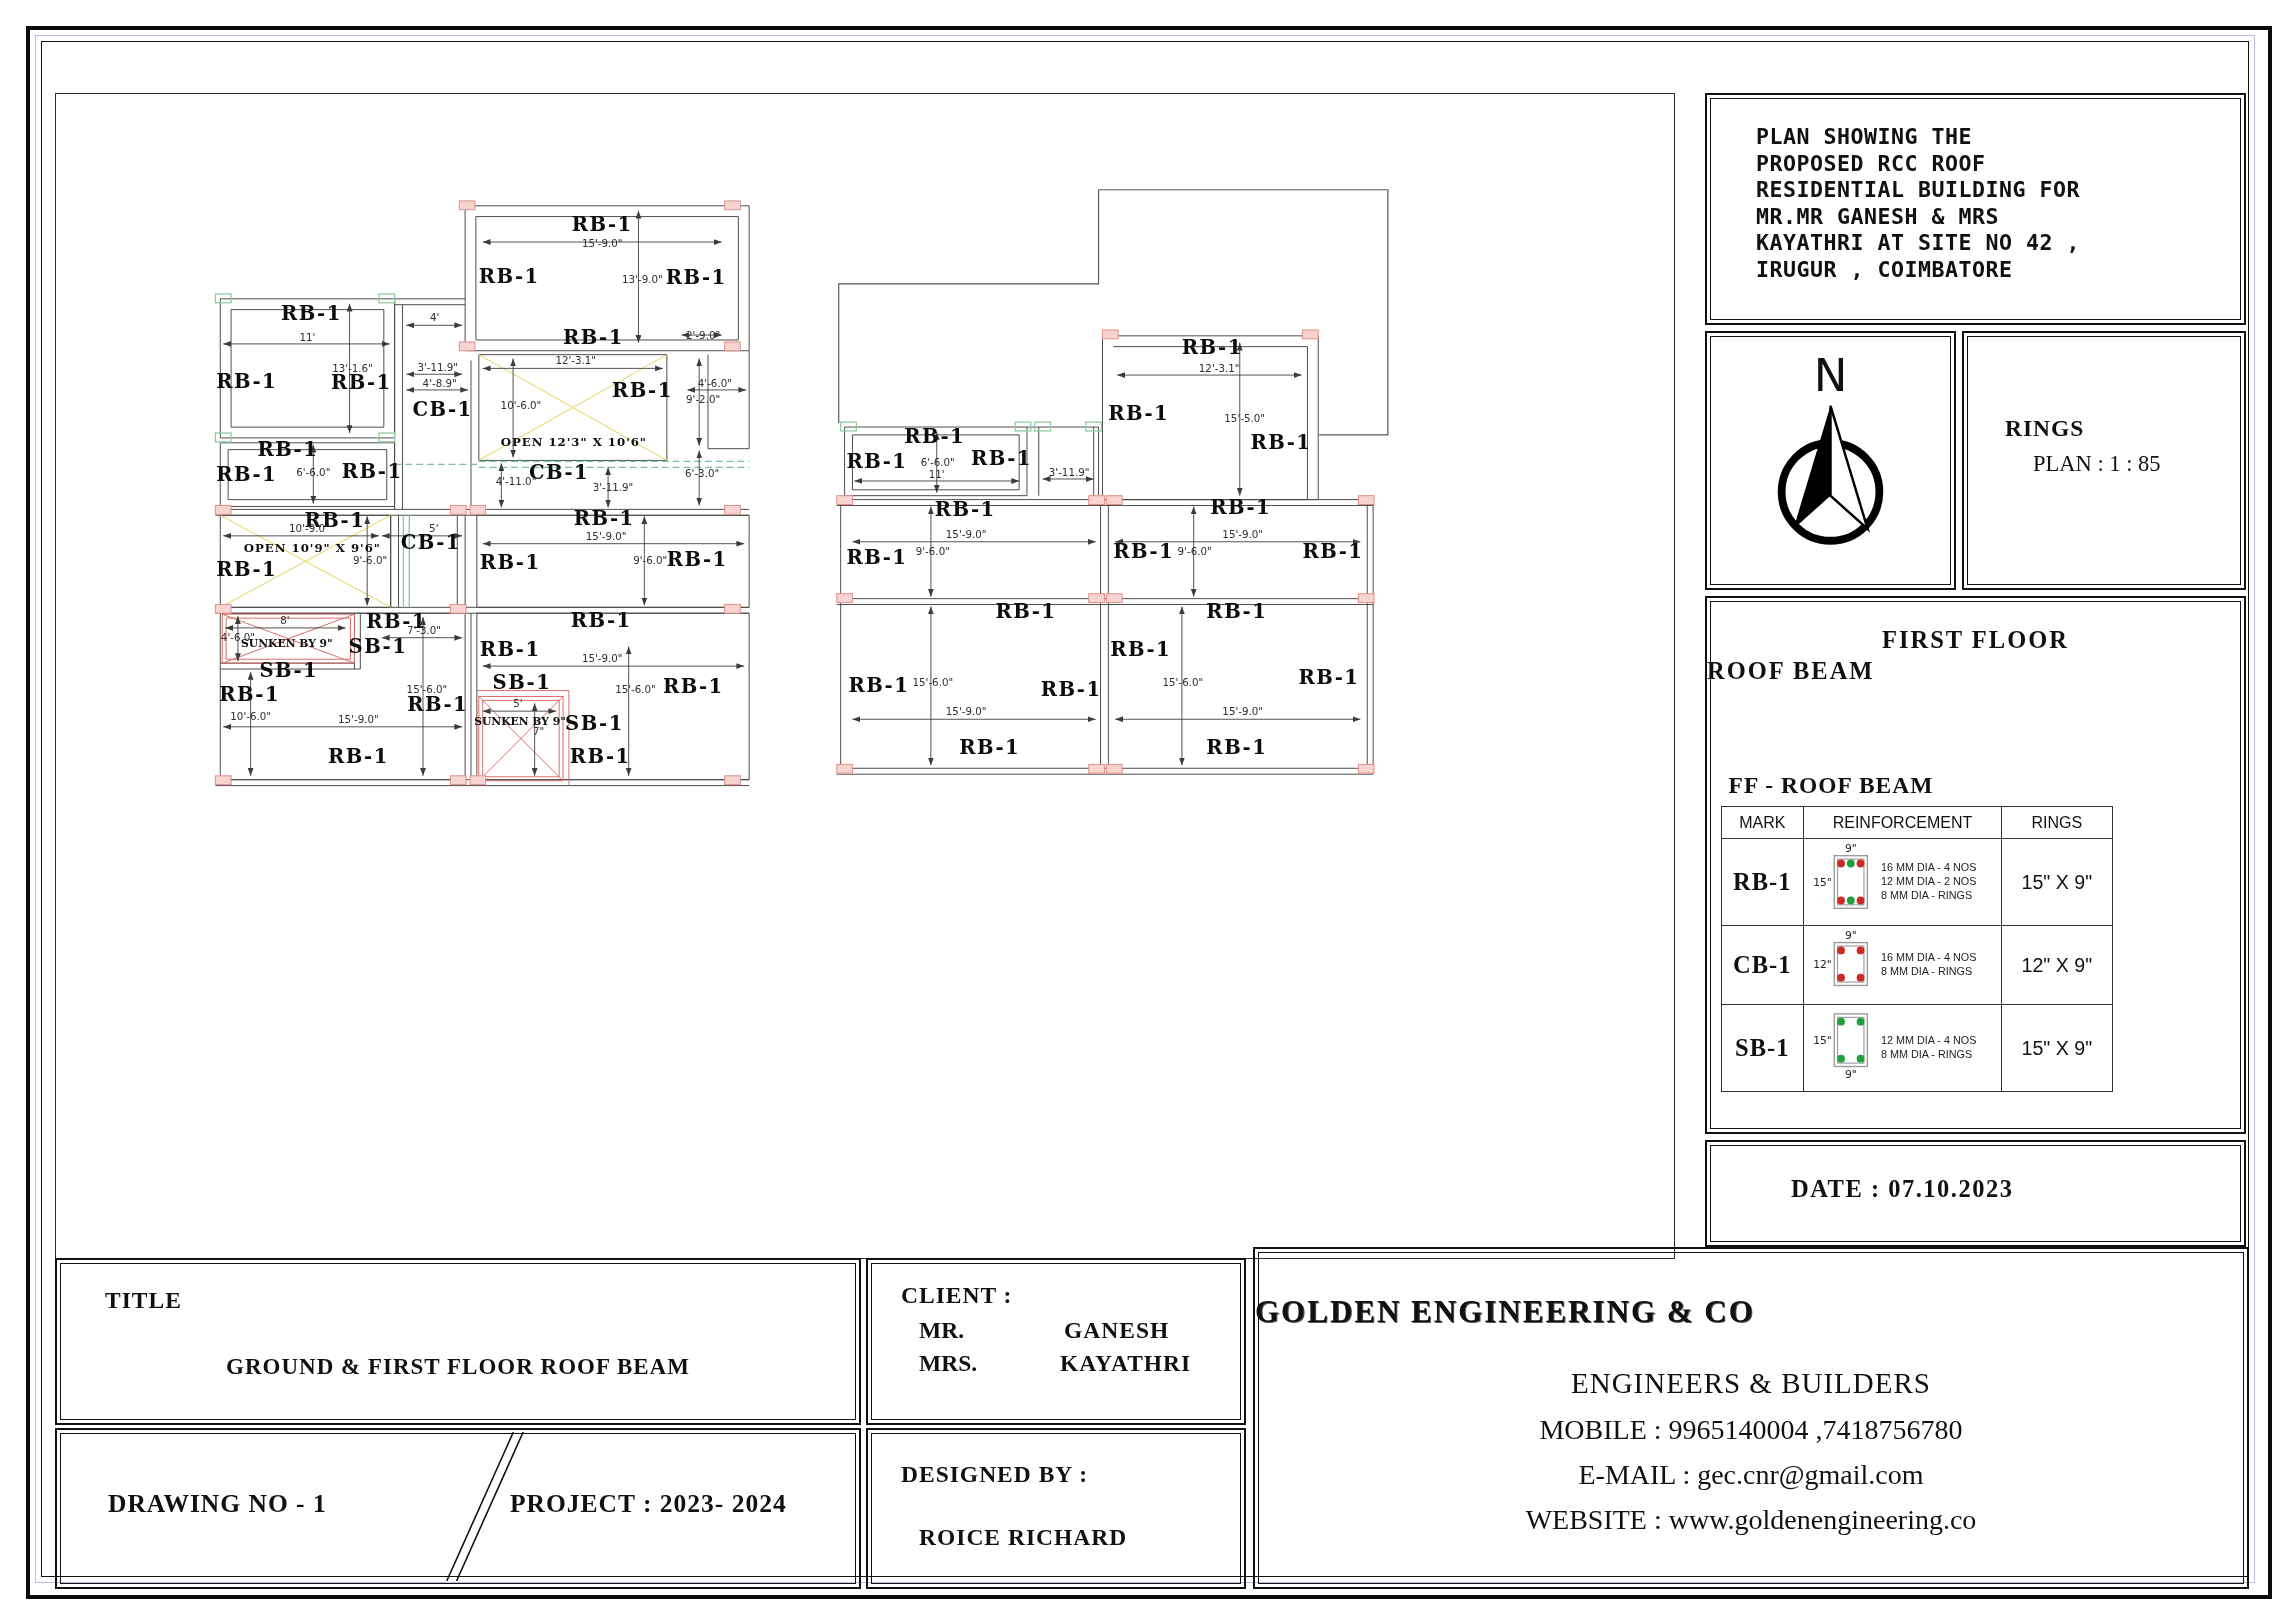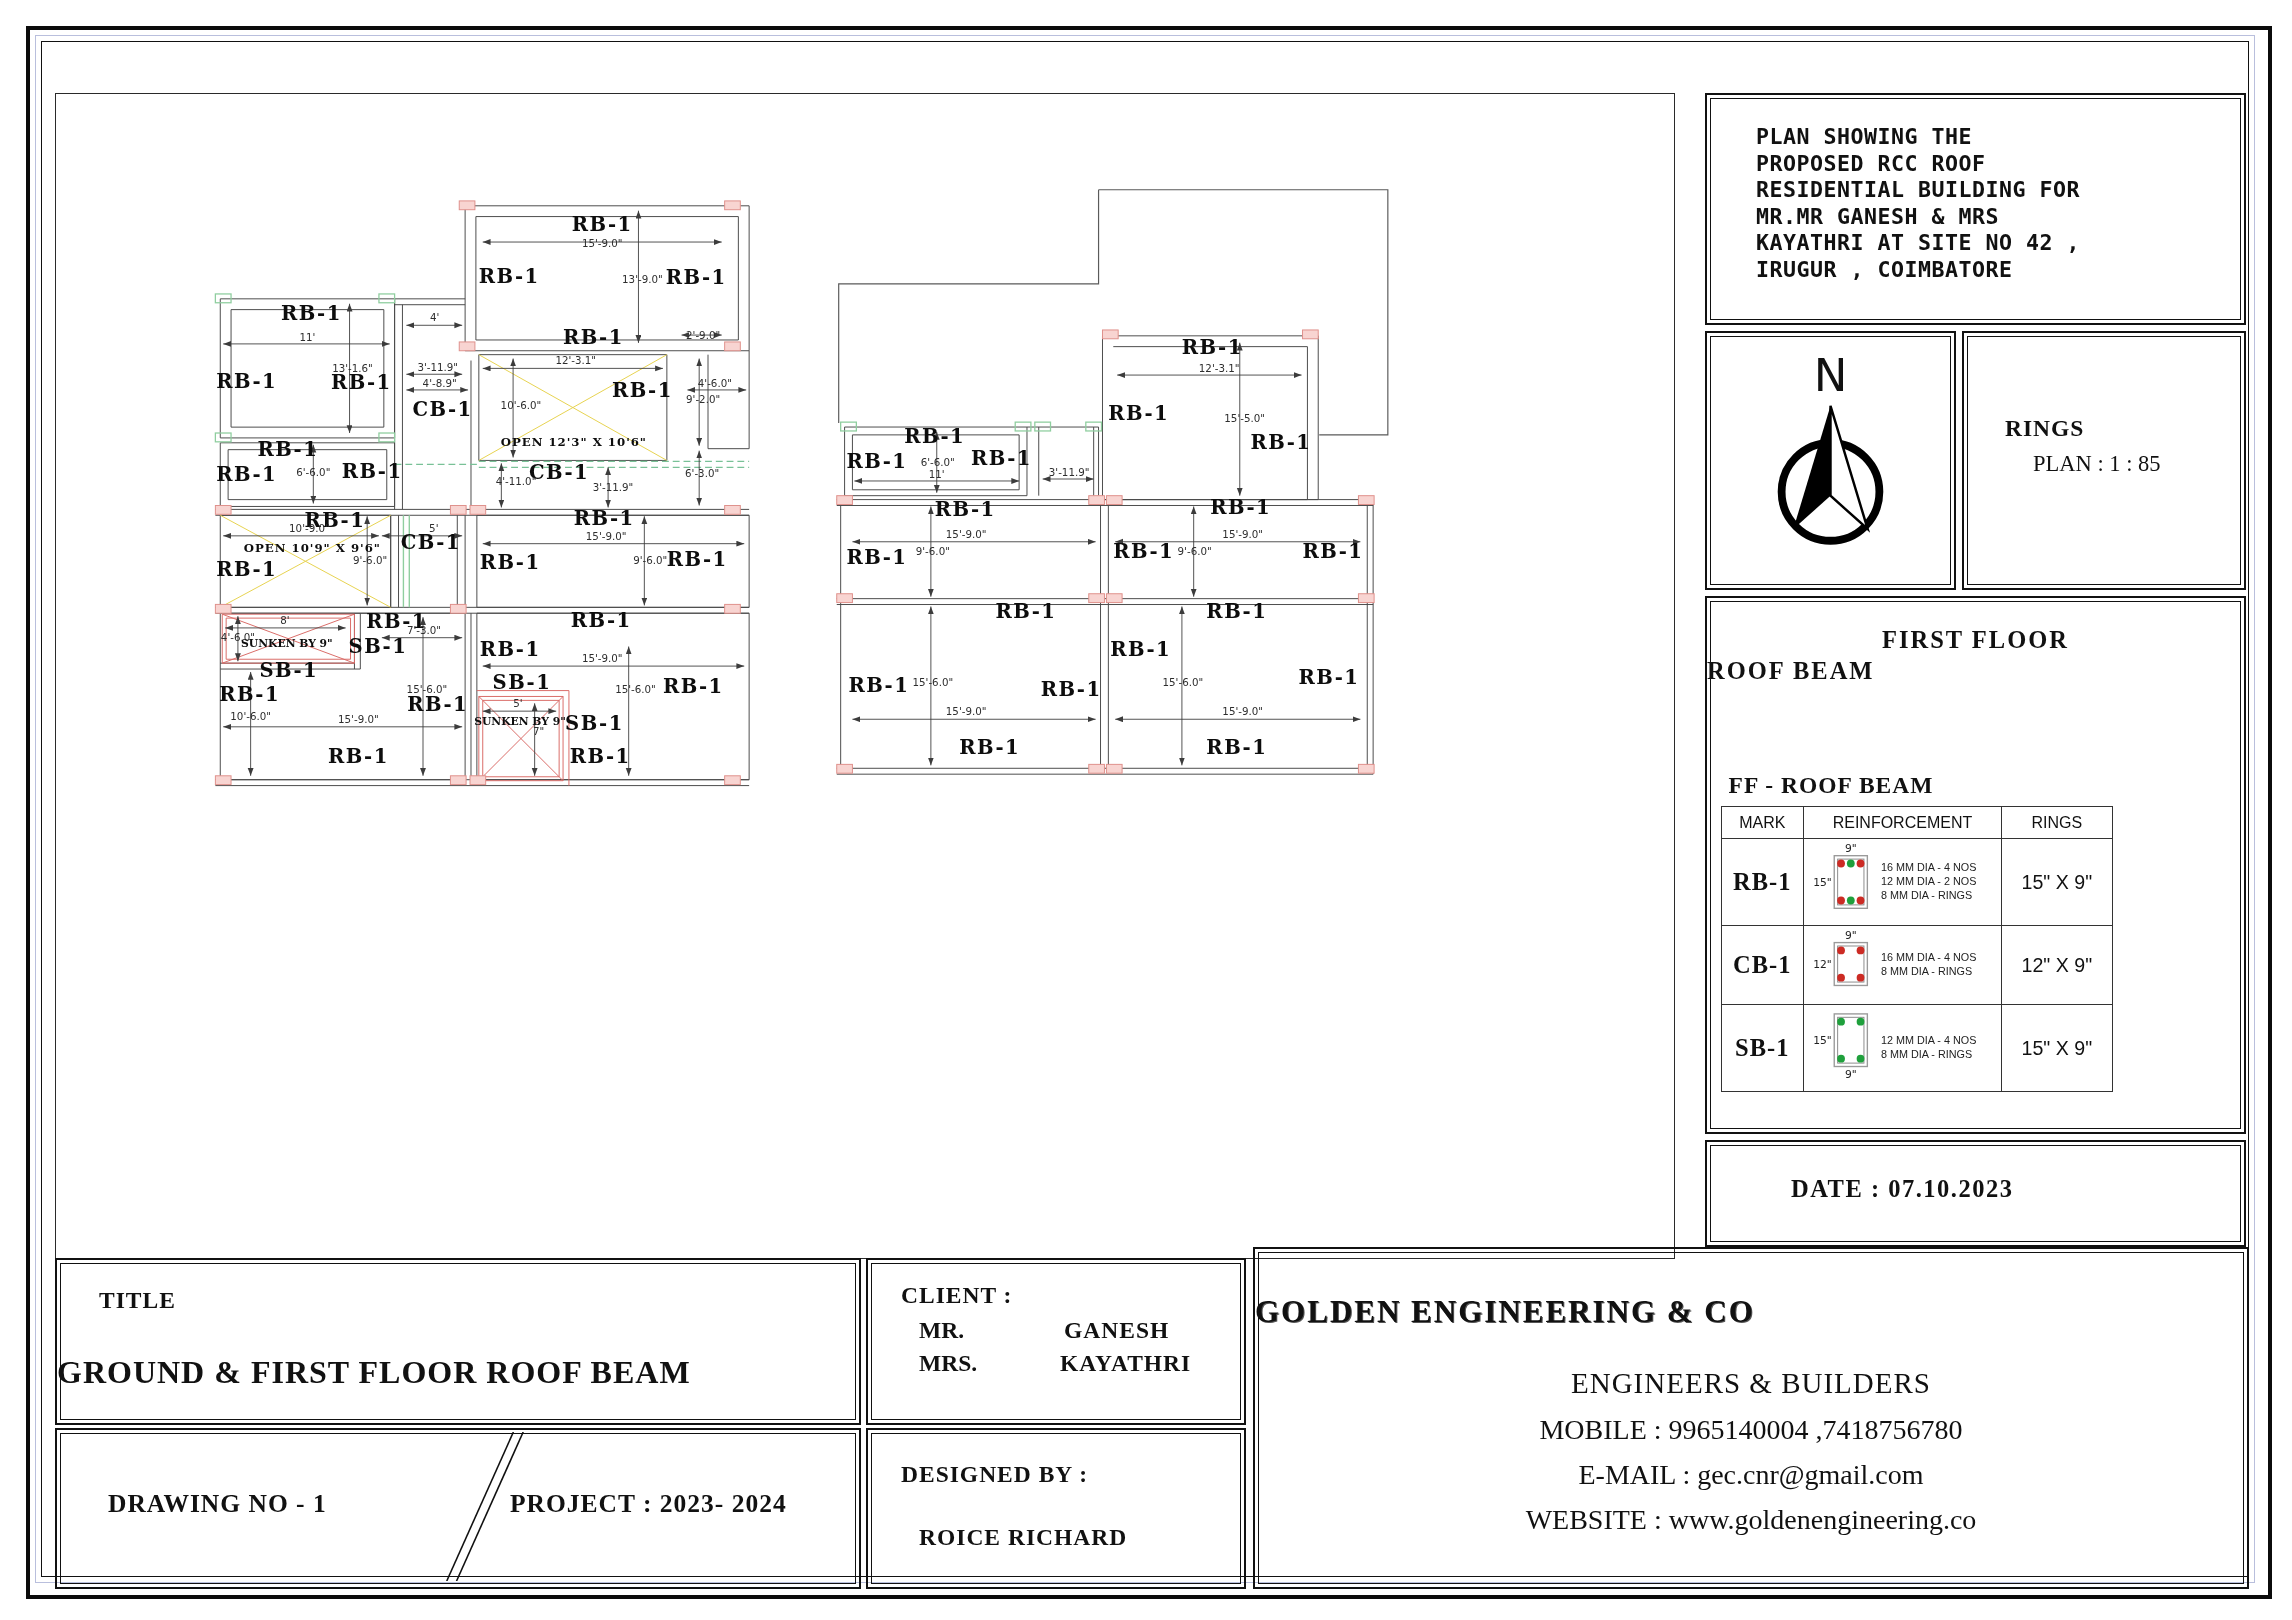--- a/index.html
+++ b/index.html
@@ -30,22 +30,22 @@
   .ff-table td{border:1px solid #333;}
   .mark-cell{width:78px;text-align:center;font-family:"Liberation Serif",serif;font-weight:bold;font-size:24.5px;letter-spacing:1px;}
   .detail-cell{width:106px;text-align:center;font-size:19.6px;}
   .reinf-cell{width:192px;}
   .reinf-flex{display:flex;align-items:center;}
   .reinf-lines{font-size:10.8px;line-height:13.7px;color:#222;}
   
   .date-text{position:absolute;left:84px;top:33px;font-size:24.5px;font-weight:bold;letter-spacing:1.5px;}
   
   .tb-label{font-size:23.5px;font-weight:bold;letter-spacing:1px;}
-  .title-label{position:absolute;left:42px;top:27.4px;}
-  .title-value{position:absolute;left:0;top:94px;width:100%;text-align:left;font-size:32px;font-weight:bold;letter-spacing:1px;}
+  .title-label{position:absolute;left:48px;top:27.4px;}
+  .title-value{position:absolute;left:0;top:94px;width:100%;text-align:center;font-size:23px;font-weight:bold;letter-spacing:1px;}
   .drawing-no{position:absolute;left:51px;top:59px;font-size:25.5px;font-weight:bold;letter-spacing:1px;}
   .project{position:absolute;left:453px;top:59px;font-size:25.5px;font-weight:bold;letter-spacing:1px;}
   .client-label{position:absolute;left:33px;top:21.6px;}
   .client-prefix1{position:absolute;left:51px;top:57px;font-size:23.5px;font-weight:bold;}
   .client-name1{position:absolute;left:196px;top:57px;font-size:23.5px;font-weight:bold;letter-spacing:1px;}
   .client-prefix2{position:absolute;left:51px;top:90px;font-size:23.5px;font-weight:bold;}
   .client-name2{position:absolute;left:192px;top:90px;font-size:23.5px;font-weight:bold;letter-spacing:1px;}
   .designed-label{position:absolute;left:33px;top:31px;}
   .designed-name{position:absolute;left:51px;top:94px;font-size:23.5px;font-weight:bold;letter-spacing:1px;}
   .co-name{position:absolute;left:0;top:45px;width:100%;text-align:left;font-size:31px;font-weight:bold;letter-spacing:2px;text-shadow:1px 1px 0 #555;}

